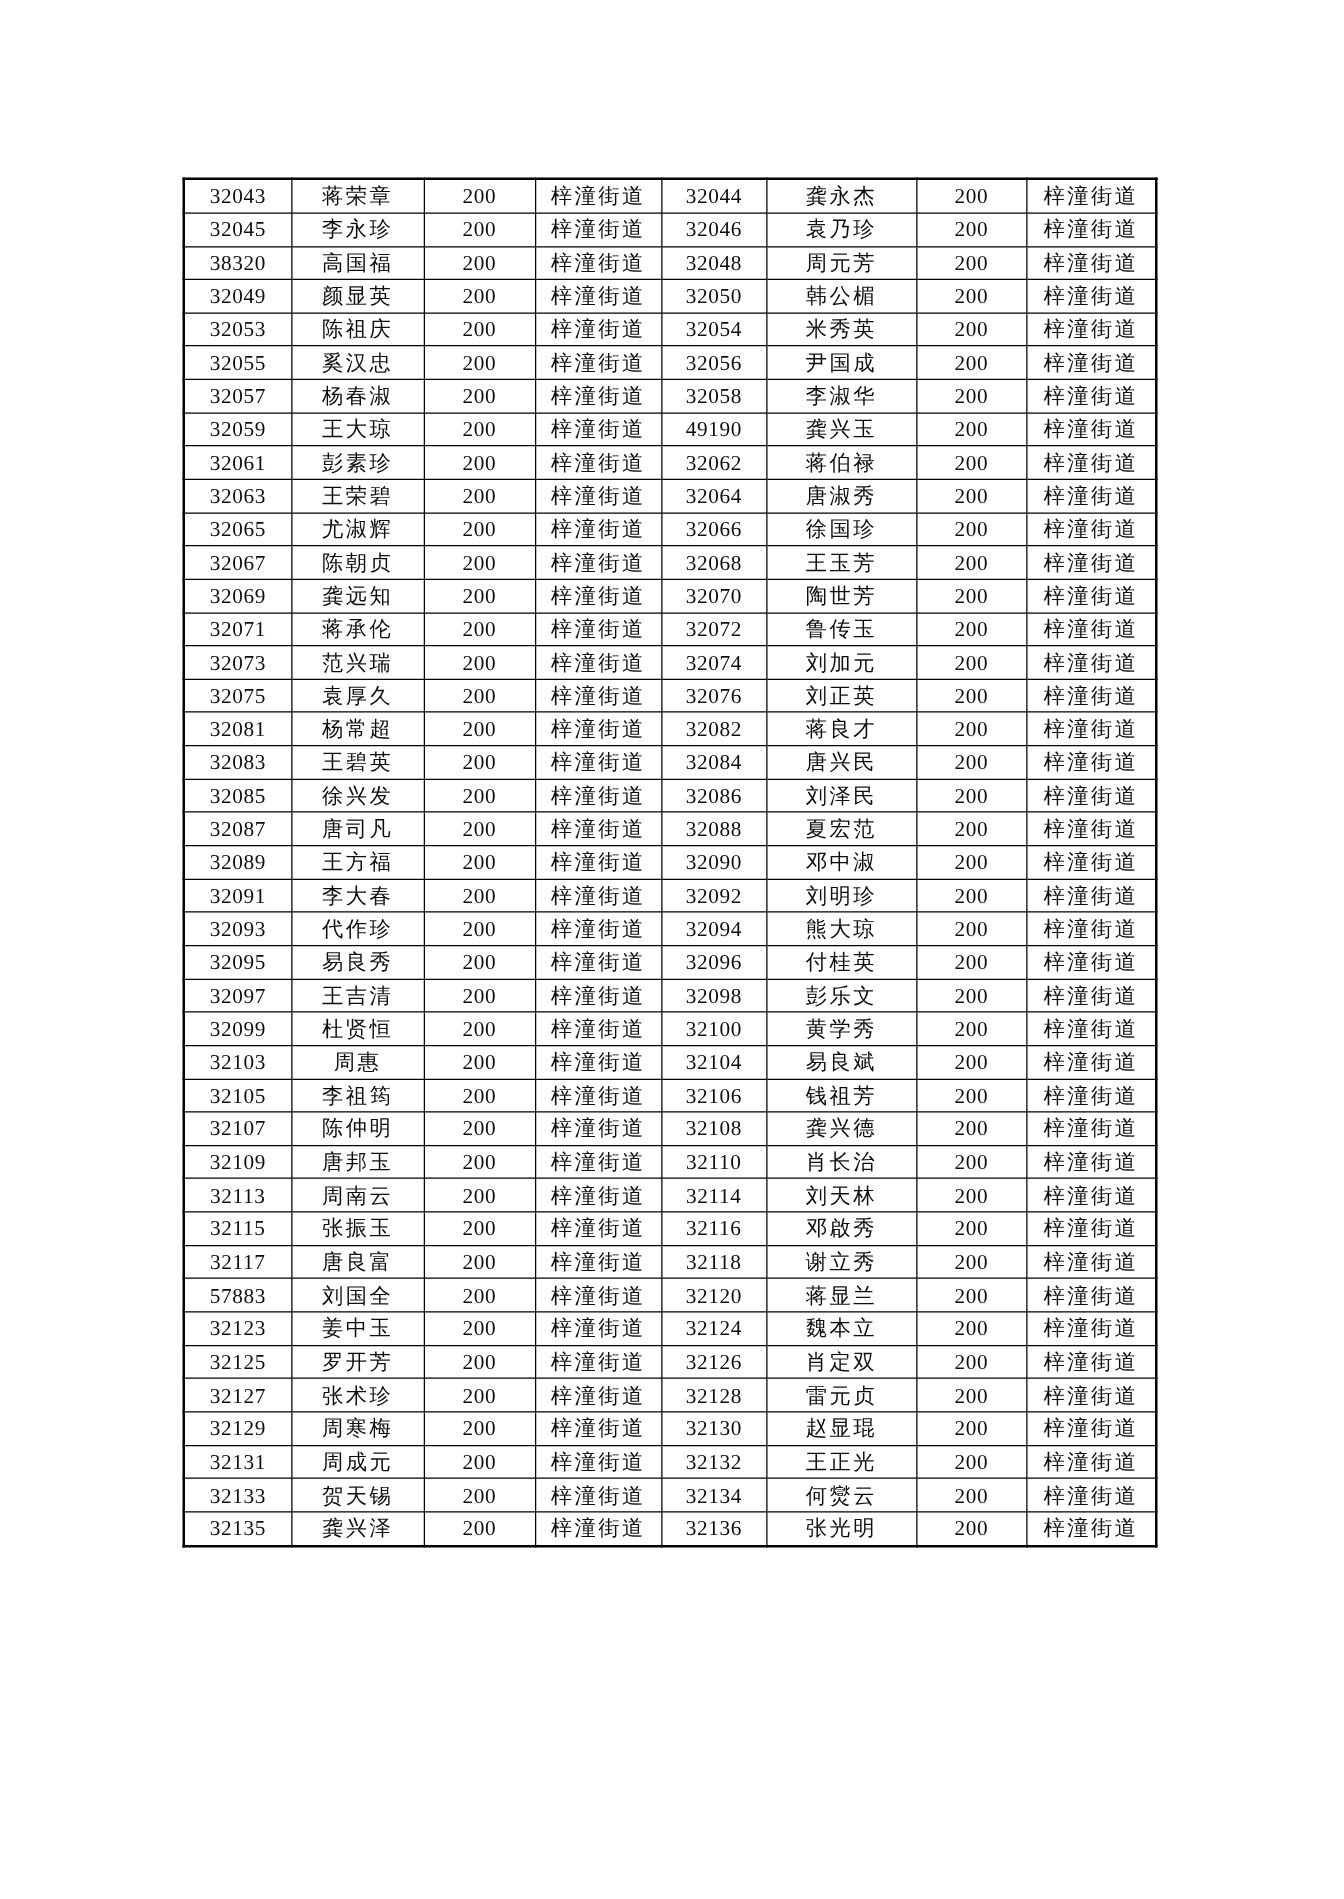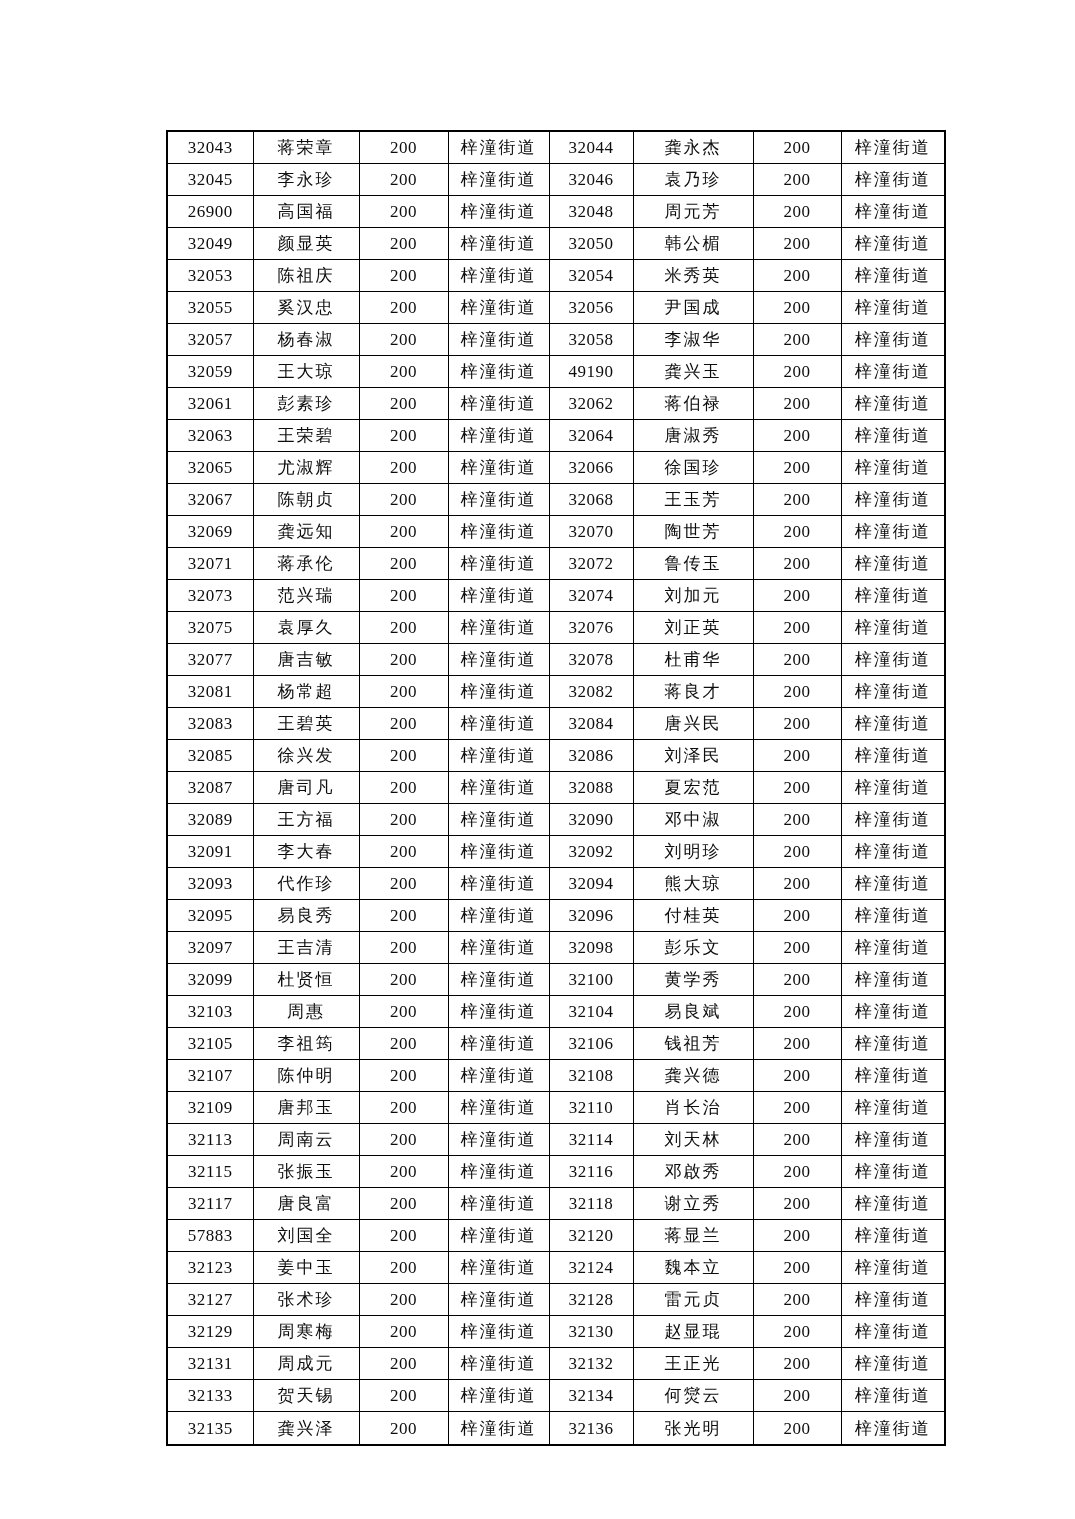--- a/index.html
+++ b/index.html
@@ -16,27 +16,26 @@
   .page {
     position: relative;
     width: 1075px;
     height: 1519px;
     background: #ffffff;
     overflow: hidden;
   }
   table.roster {
     position: absolute;
     left: 146px;
-    top: 130px;
+    top: 142px;
     width: 778px;
-    height: 1316px;
+    height: 1096px;
     border-collapse: collapse;
     table-layout: fixed;
     border: 2.5px solid #000;
-    margin-left: 20px;
   }
   table.roster td {
     border: 1.5px solid #000;
     text-align: center;
     vertical-align: middle;
     font-size: 17px;
     line-height: 1;
     padding: 0;
     white-space: nowrap;
     overflow: hidden;
@@ -79,21 +78,21 @@
           <td class="cell-num">32045</td>
           <td class="cell-cjk">李永珍</td>
           <td class="cell-num">200</td>
           <td class="cell-cjk">梓潼街道</td>
           <td class="cell-num">32046</td>
           <td class="cell-cjk">袁乃珍</td>
           <td class="cell-num">200</td>
           <td class="cell-cjk">梓潼街道</td>
         </tr>
         <tr>
-          <td class="cell-num">26900</td>
+          <td class="cell-num">38320</td>
           <td class="cell-cjk">高国福</td>
           <td class="cell-num">200</td>
           <td class="cell-cjk">梓潼街道</td>
           <td class="cell-num">32048</td>
           <td class="cell-cjk">周元芳</td>
           <td class="cell-num">200</td>
           <td class="cell-cjk">梓潼街道</td>
         </tr>
         <tr>
           <td class="cell-num">32049</td>
@@ -219,30 +218,20 @@
           <td class="cell-num">32075</td>
           <td class="cell-cjk">袁厚久</td>
           <td class="cell-num">200</td>
           <td class="cell-cjk">梓潼街道</td>
           <td class="cell-num">32076</td>
           <td class="cell-cjk">刘正英</td>
           <td class="cell-num">200</td>
           <td class="cell-cjk">梓潼街道</td>
         </tr>
         <tr>
-          <td class="cell-num">32077</td>
-          <td class="cell-cjk">唐吉敏</td>
-          <td class="cell-num">200</td>
-          <td class="cell-cjk">梓潼街道</td>
-          <td class="cell-num">32078</td>
-          <td class="cell-cjk">杜甫华</td>
-          <td class="cell-num">200</td>
-          <td class="cell-cjk">梓潼街道</td>
-        </tr>
-        <tr>
           <td class="cell-num">32081</td>
           <td class="cell-cjk">杨常超</td>
           <td class="cell-num">200</td>
           <td class="cell-cjk">梓潼街道</td>
           <td class="cell-num">32082</td>
           <td class="cell-cjk">蒋良才</td>
           <td class="cell-num">200</td>
           <td class="cell-cjk">梓潼街道</td>
         </tr>
         <tr>
@@ -415,20 +404,30 @@
           <td class="cell-num">200</td>
           <td class="cell-cjk">梓潼街道</td>
         </tr>
         <tr>
           <td class="cell-num">32123</td>
           <td class="cell-cjk">姜中玉</td>
           <td class="cell-num">200</td>
           <td class="cell-cjk">梓潼街道</td>
           <td class="cell-num">32124</td>
           <td class="cell-cjk">魏本立</td>
+          <td class="cell-num">200</td>
+          <td class="cell-cjk">梓潼街道</td>
+        </tr>
+        <tr>
+          <td class="cell-num">32125</td>
+          <td class="cell-cjk">罗开芳</td>
+          <td class="cell-num">200</td>
+          <td class="cell-cjk">梓潼街道</td>
+          <td class="cell-num">32126</td>
+          <td class="cell-cjk">肖定双</td>
           <td class="cell-num">200</td>
           <td class="cell-cjk">梓潼街道</td>
         </tr>
         <tr>
           <td class="cell-num">32127</td>
           <td class="cell-cjk">张术珍</td>
           <td class="cell-num">200</td>
           <td class="cell-cjk">梓潼街道</td>
           <td class="cell-num">32128</td>
           <td class="cell-cjk">雷元贞</td>

